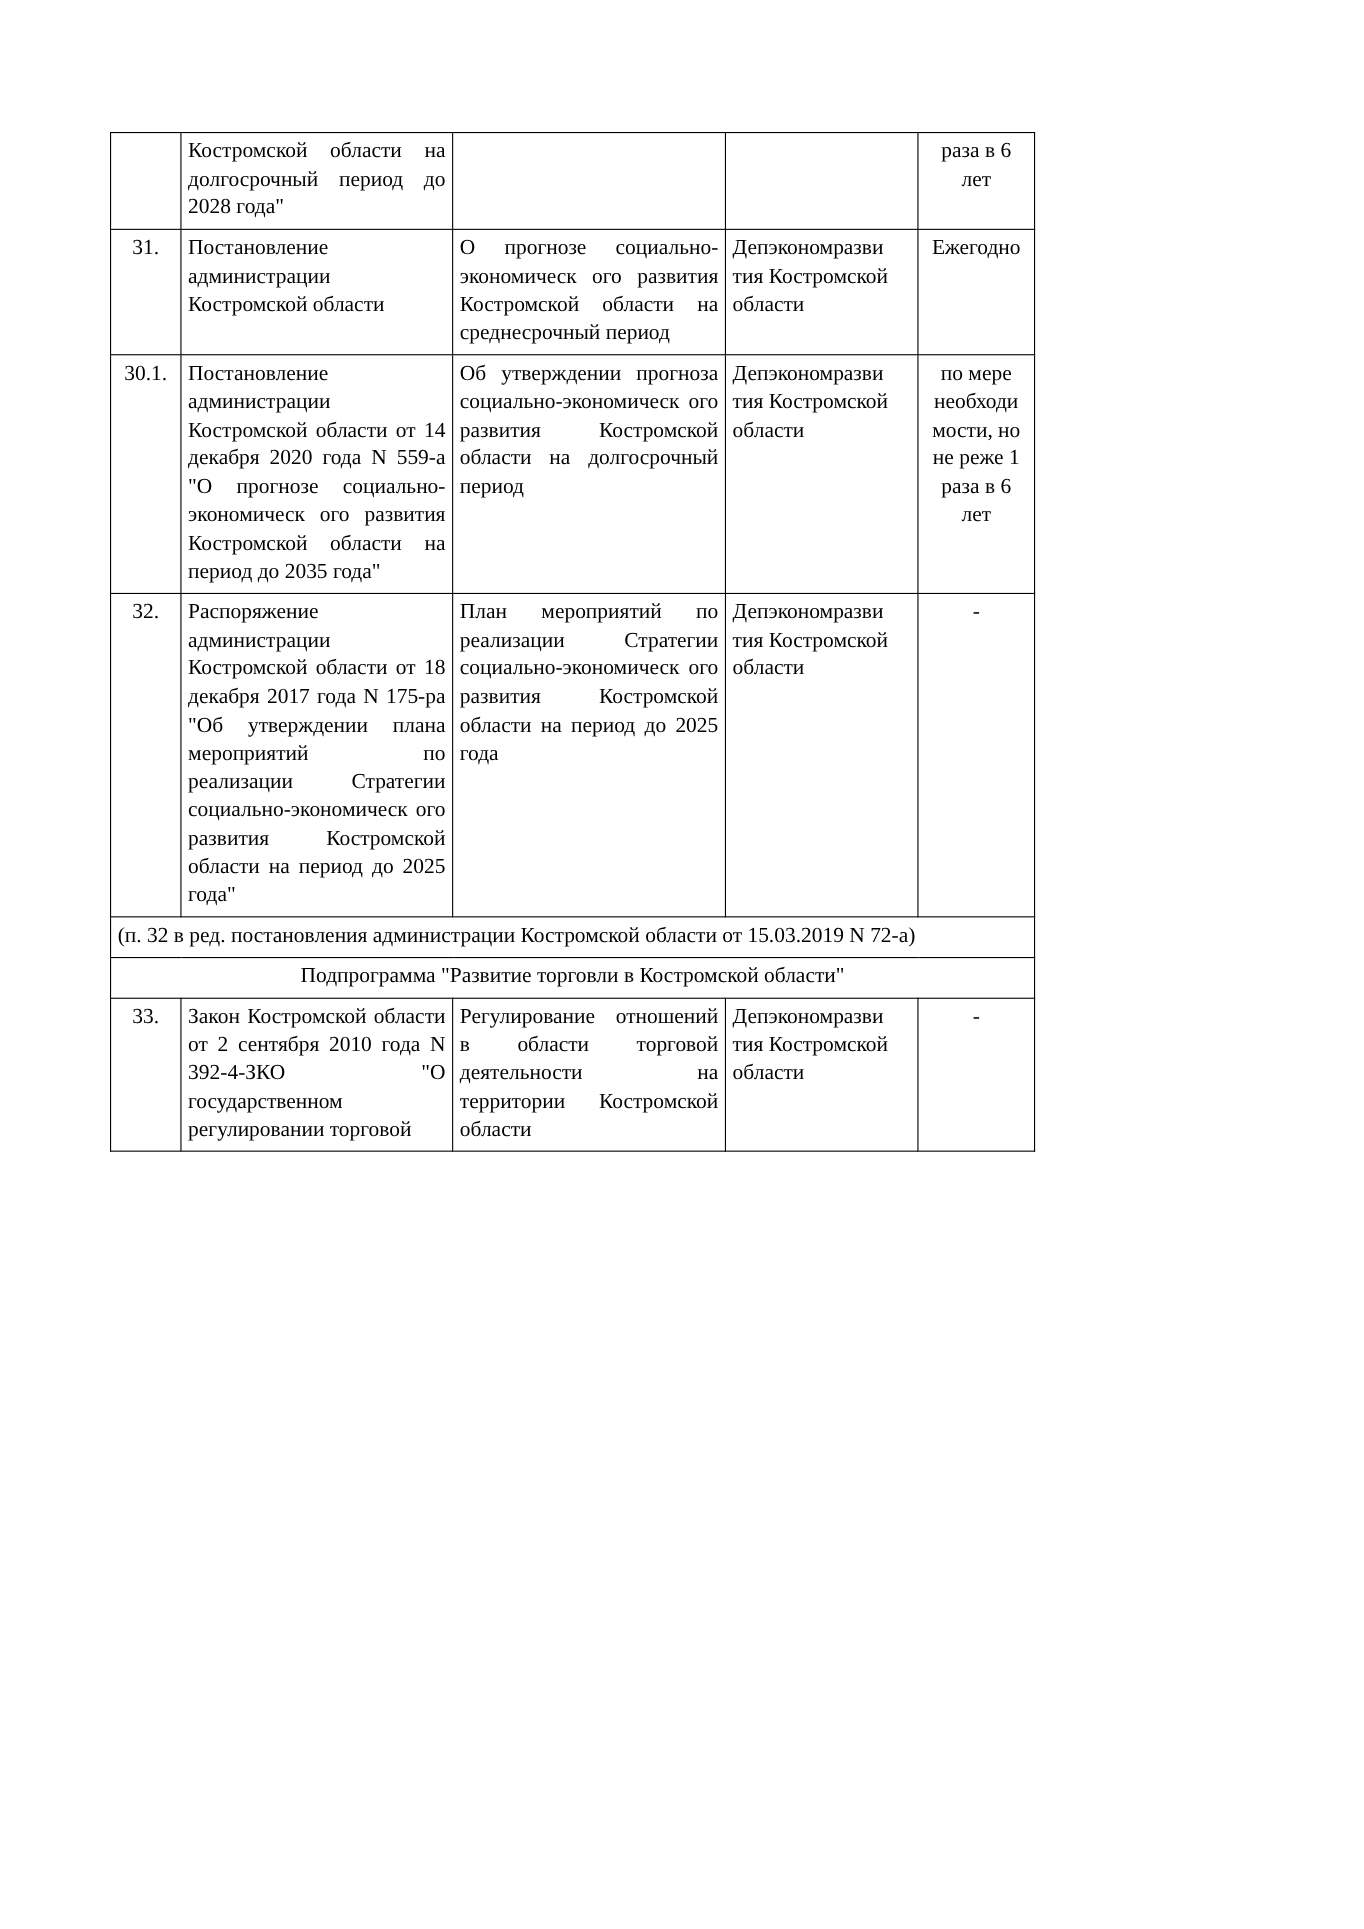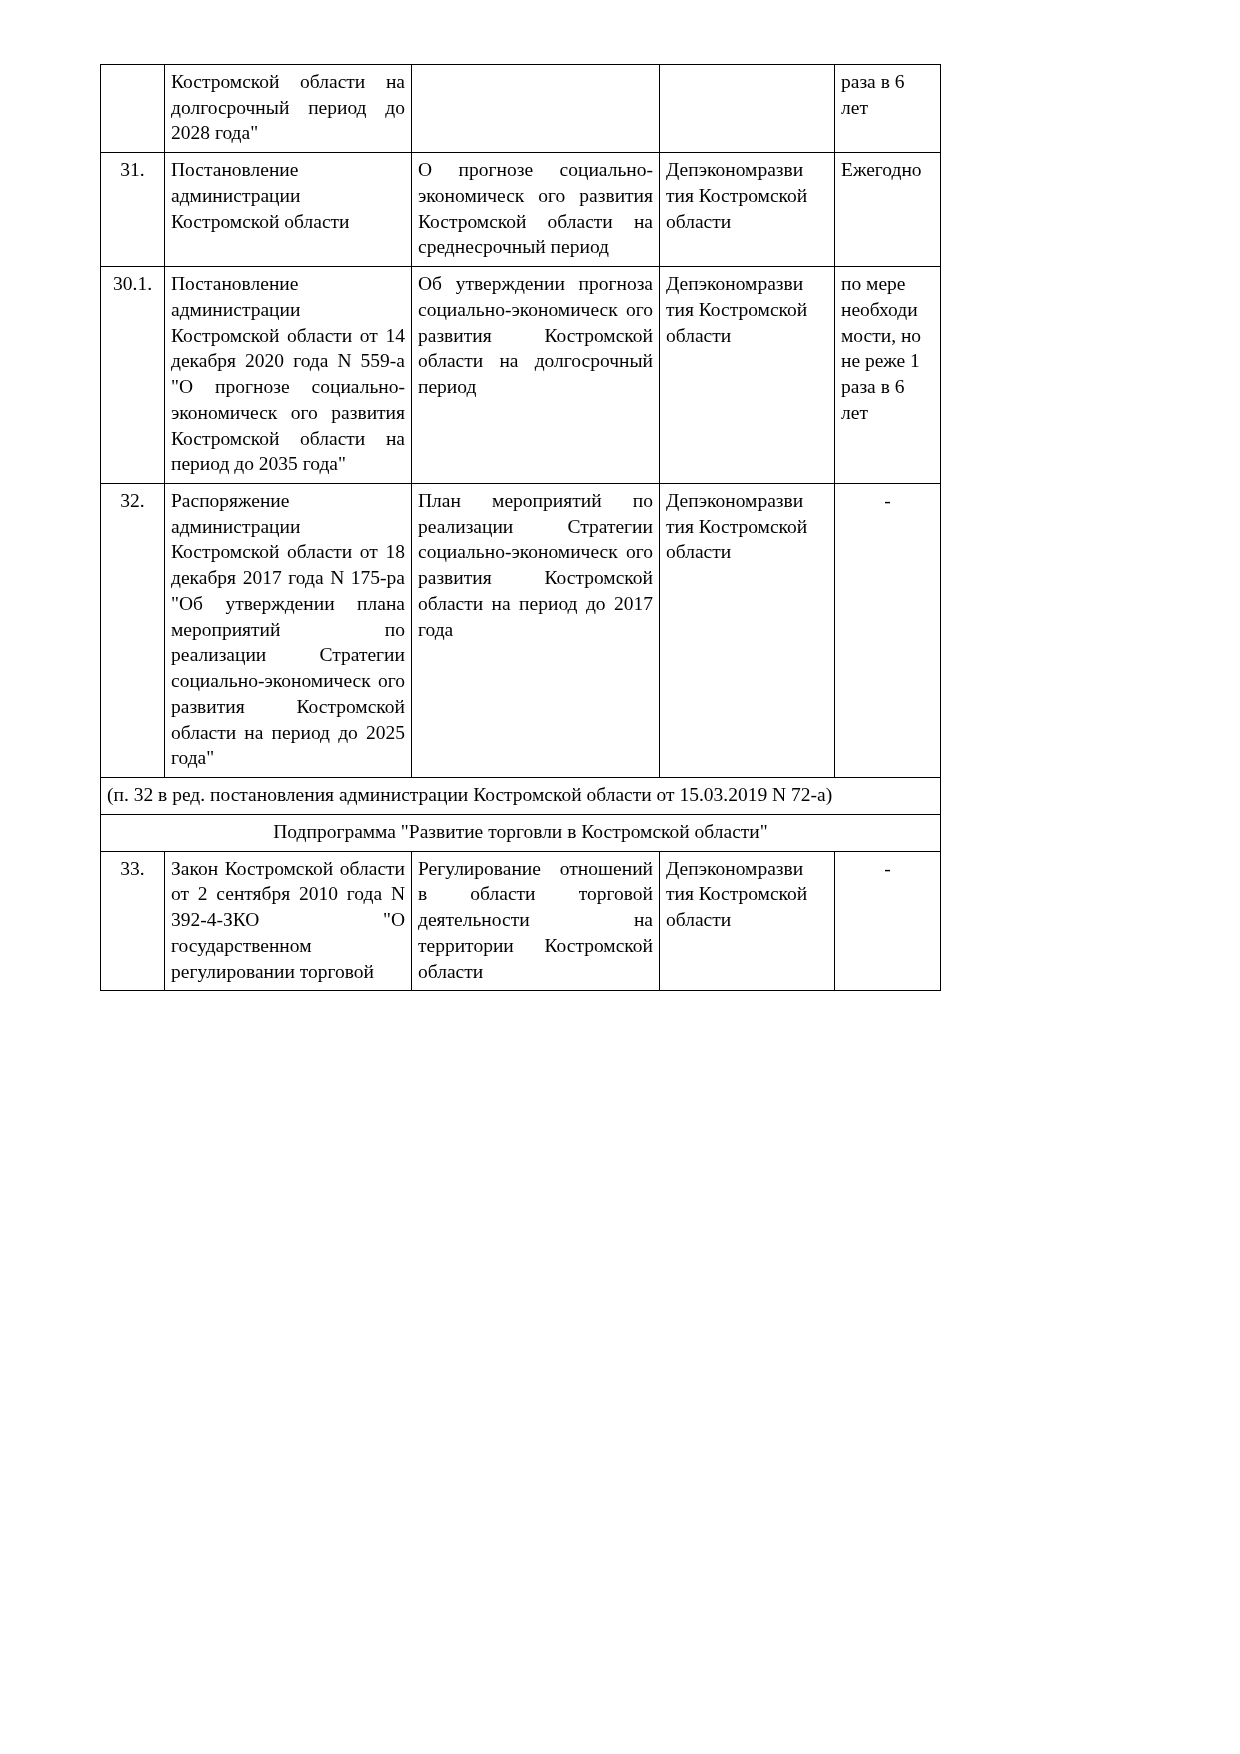--- a/index.html
+++ b/index.html
@@ -13,21 +13,21 @@
     height: 1754px;
     font-family: "Liberation Serif", "DejaVu Serif", serif;
     color: #000000;
     overflow: hidden;
   }
   .page {
     position: relative;
     width: 1162px;
     height: 1754px;
     box-sizing: border-box;
-    padding: 64px 100px 0 100px;
+    padding: 120px 100px 0 100px;
   }
   table.doc-table {
     width: 840px;
     border-collapse: collapse;
     table-layout: fixed;
     font-size: 19.5px;
     line-height: 1.32;
   }
   table.doc-table td {
     border: 1.6px solid #000000;
@@ -55,21 +55,21 @@
   .note-cell {
     text-align: justify;
     text-align-last: left;
     padding: 6px 6px 8px 6px;
   }
   .center-cell {
     text-align: center;
     padding: 8px 6px 10px 6px;
   }
   .freq-left {
-    text-align: left;
+    text-align: center;
     padding-top: 4px;
   }
   .dash {
     text-align: center;
   }
 </style>
 </head>
 <body>
 
 <div class="page">
@@ -107,21 +107,21 @@
         <td class="just">Постановление администрации Костромской области от 14 декабря 2020 года N 559-а "О прогнозе социально-экономическ ого развития Костромской области на период до 2035 года"</td>
         <td class="just">Об утверждении прогноза социально-экономическ ого развития Костромской области на долгосрочный период</td>
         <td class="plain">Депэкономразви тия Костромской области</td>
         <td class="freq-left">по мере необходи мости, но не реже 1 раза в 6 лет</td>
       </tr>
 
 
       <tr>
         <td class="num-cell">32.</td>
         <td class="just">Распоряжение администрации Костромской области от 18 декабря 2017 года N 175-ра "Об утверждении плана мероприятий по реализации Стратегии социально-экономическ ого развития Костромской области на период до 2025 года"</td>
-        <td class="just">План мероприятий по реализации Стратегии социально-экономическ ого развития Костромской области на период до 2017 года</td>
+        <td class="just">План мероприятий по реализации Стратегии социально-экономическ ого развития Костромской области на период до 2025 года</td>
         <td class="plain">Депэкономразви тия Костромской области</td>
         <td class="dash">-</td>
       </tr>
 
       <tr>
         <td class="note-cell" colspan="5">(п. 32 в ред. постановления администрации Костромской области от 15.03.2019 N 72-а)</td>
       </tr>
 
       <tr>
         <td class="center-cell" colspan="5">Подпрограмма "Развитие торговли в Костромской области"</td>

